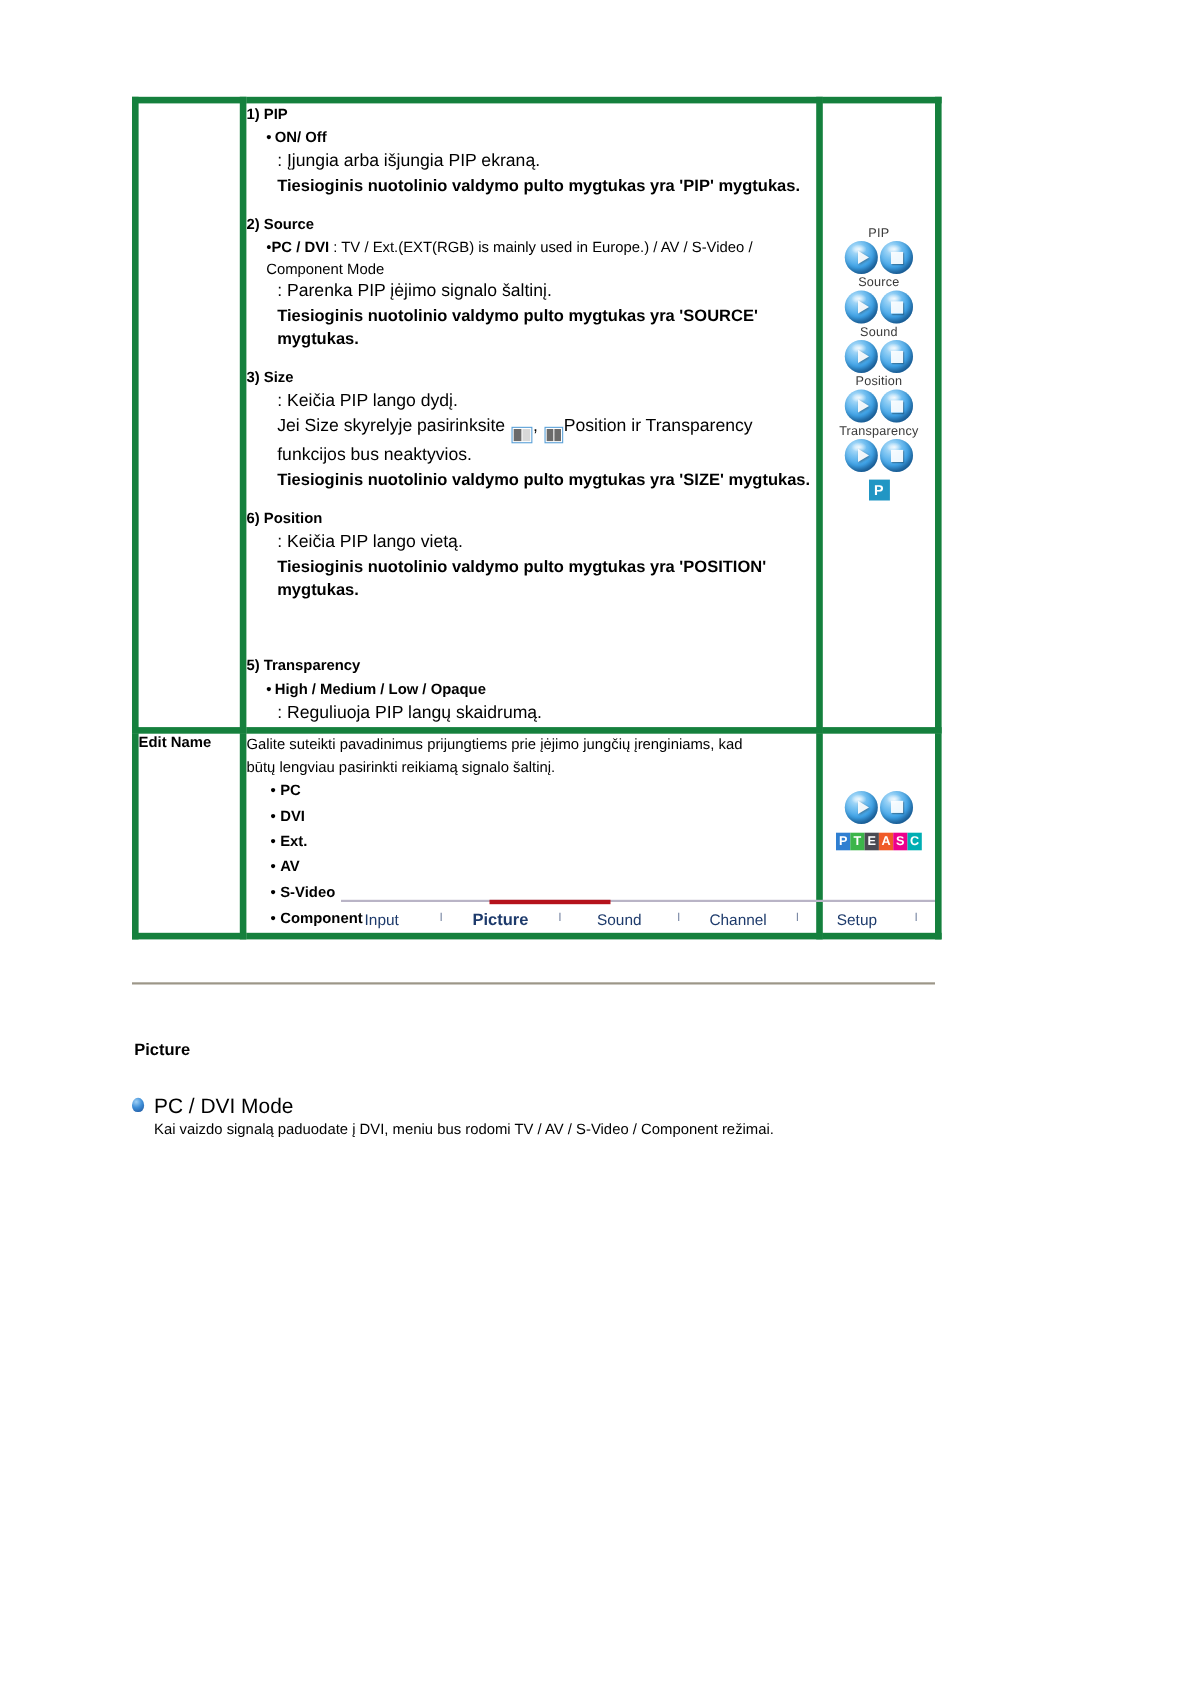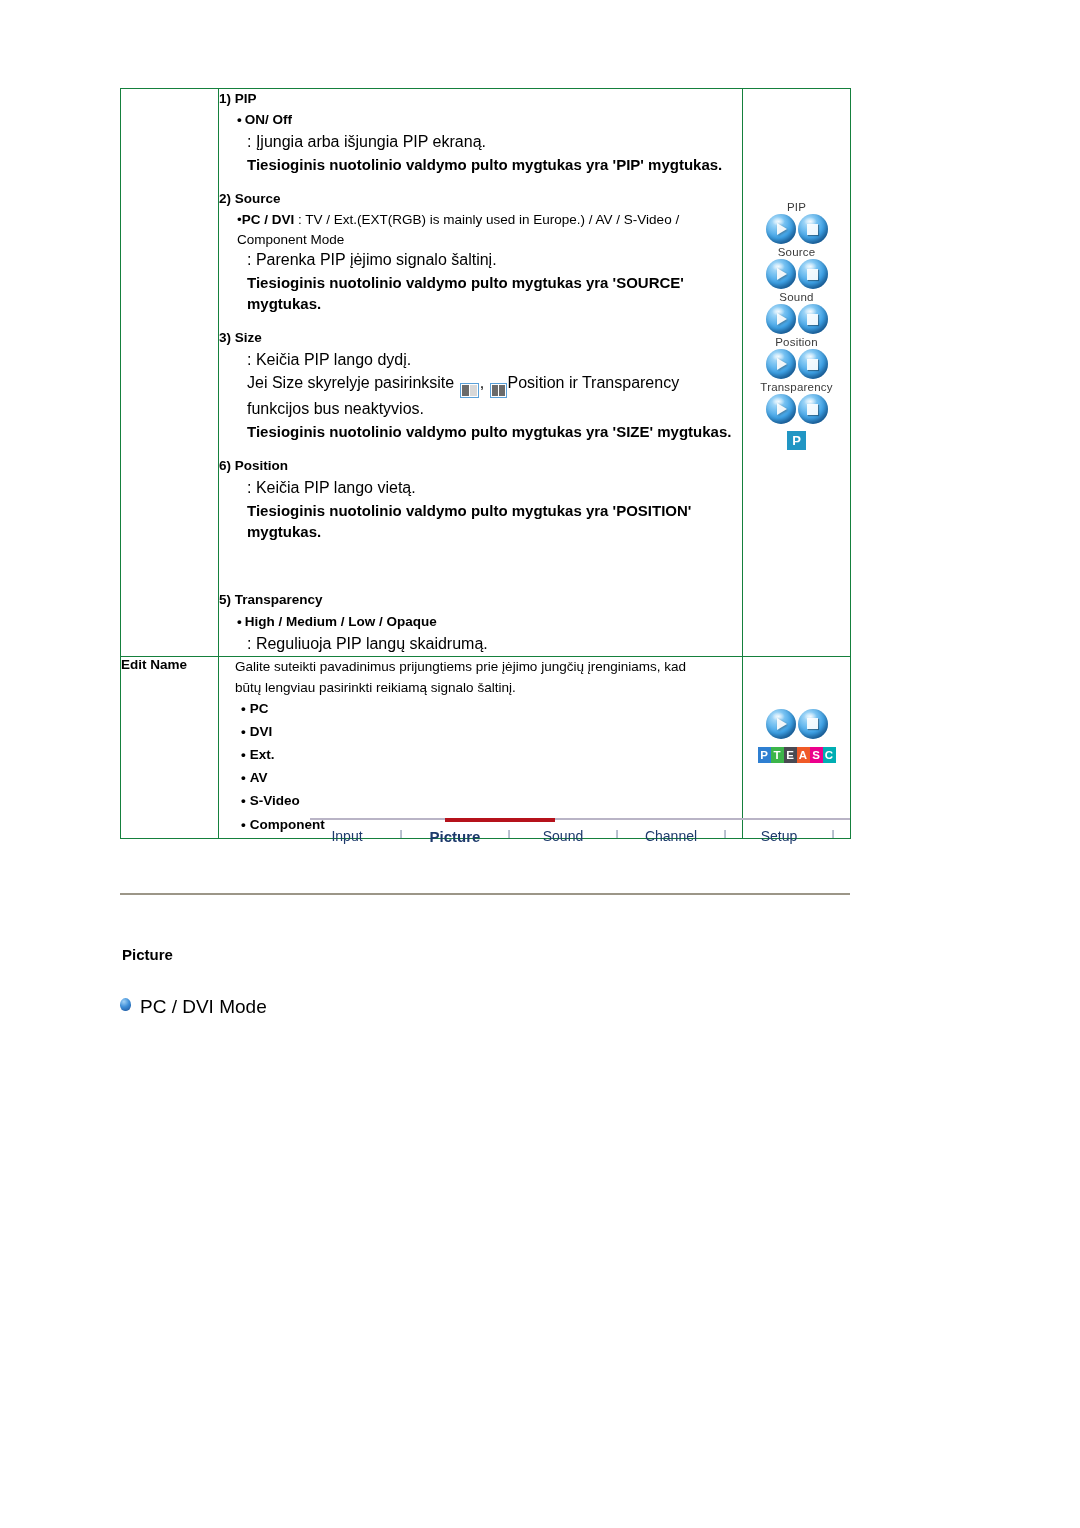--- a/index.html
+++ b/index.html
@@ -19,21 +19,21 @@
   
   .manual-table {
     position: absolute;
     left: 120px;
     top: 88px;
     width: 730px;
     border-collapse: collapse;
     table-layout: fixed;
   }
   .manual-table td {
-    border: 1px solid #15803d;
+    border: 6px solid #15803d;
     vertical-align: top;
     padding: 0;
   }
   .col-label   { width: 98px;  }
   .col-content { width: 524px; }
   .col-icons   { width: 108px; }
 
   .cell-label {
     font-size: 13.5px;
     font-weight: bold;
@@ -95,21 +95,21 @@
     display: inline-block;
     height: 11px;
     vertical-align: top;
   }
   .si-a i:first-child { width: 7px; background: #6b6b6b; }
   .si-a i:last-child  { width: 7px; background: #d8d8d8; margin-left: 1px; }
   .si-b i:first-child { width: 6px; background: #6b6b6b; }
   .si-b i:last-child  { width: 6px; background: #6b6b6b; margin-left: 1px; }
 
   
-  .en-intro { font-size: 13.5px; margin: 0 0 2px 16px; }
+  .en-intro { font-size: 13.5px; margin: 0 0 2px 0; }
   .en-list  { margin: 2px 0 0 22px; }
   .en-item  {
     font-weight: bold;
     font-size: 13.5px;
     margin-bottom: 4px;
   }
   .en-item .dot { margin-right: 4px; }
 
   
   .icon-stack {
@@ -510,13 +510,14 @@
 
 <div class="page-rule"></div>
 
 <div class="sec-title">Picture</div>
 
 <div class="mode-block">
   <div class="mode-head">
     <span class="blue-bullet"></span>
     <span class="mode-title">PC / DVI Mode</span>
   </div>
+  <div class="mode-desc">Kai vaizdo signalą paduodate į DVI, meniu bus rodomi TV / AV / S-Video / Component režimai.</div>
 </div>
 
 </body></html>

